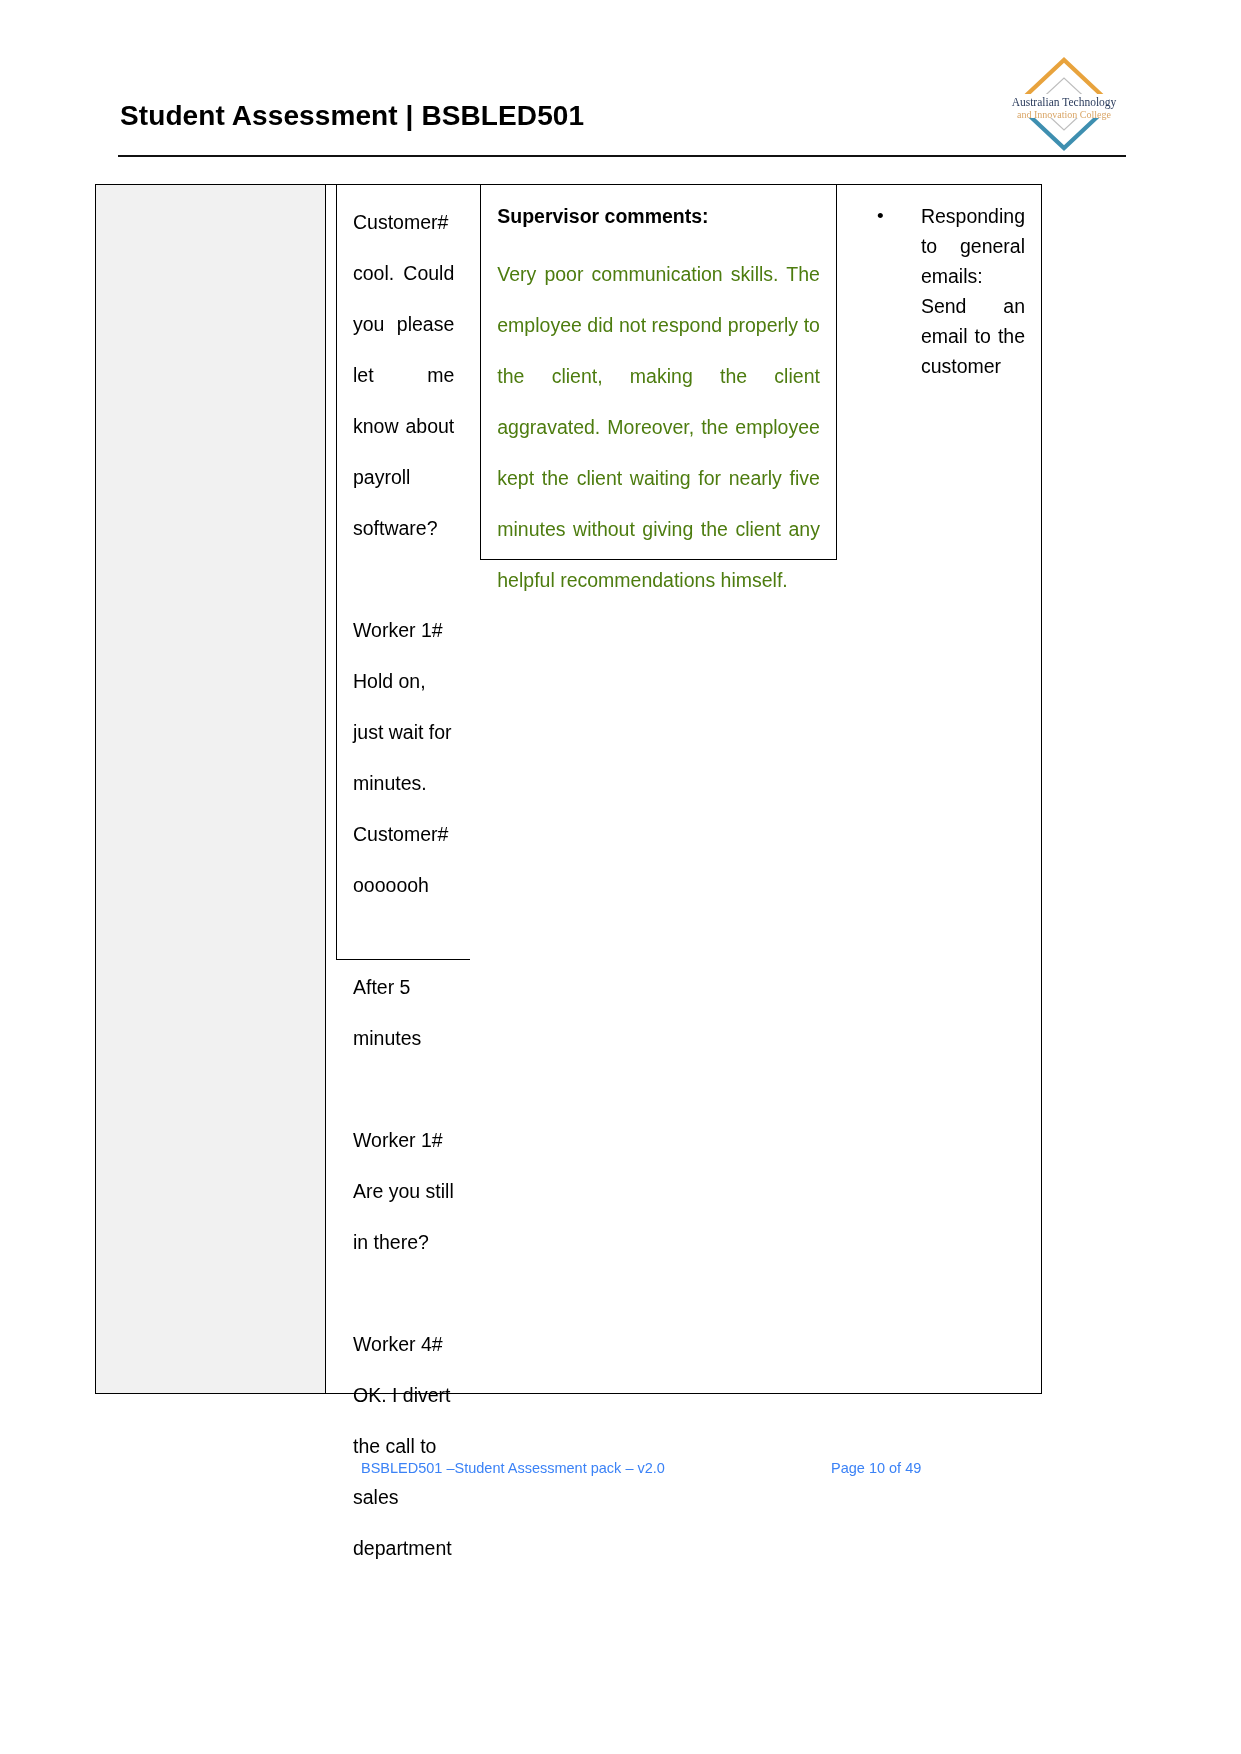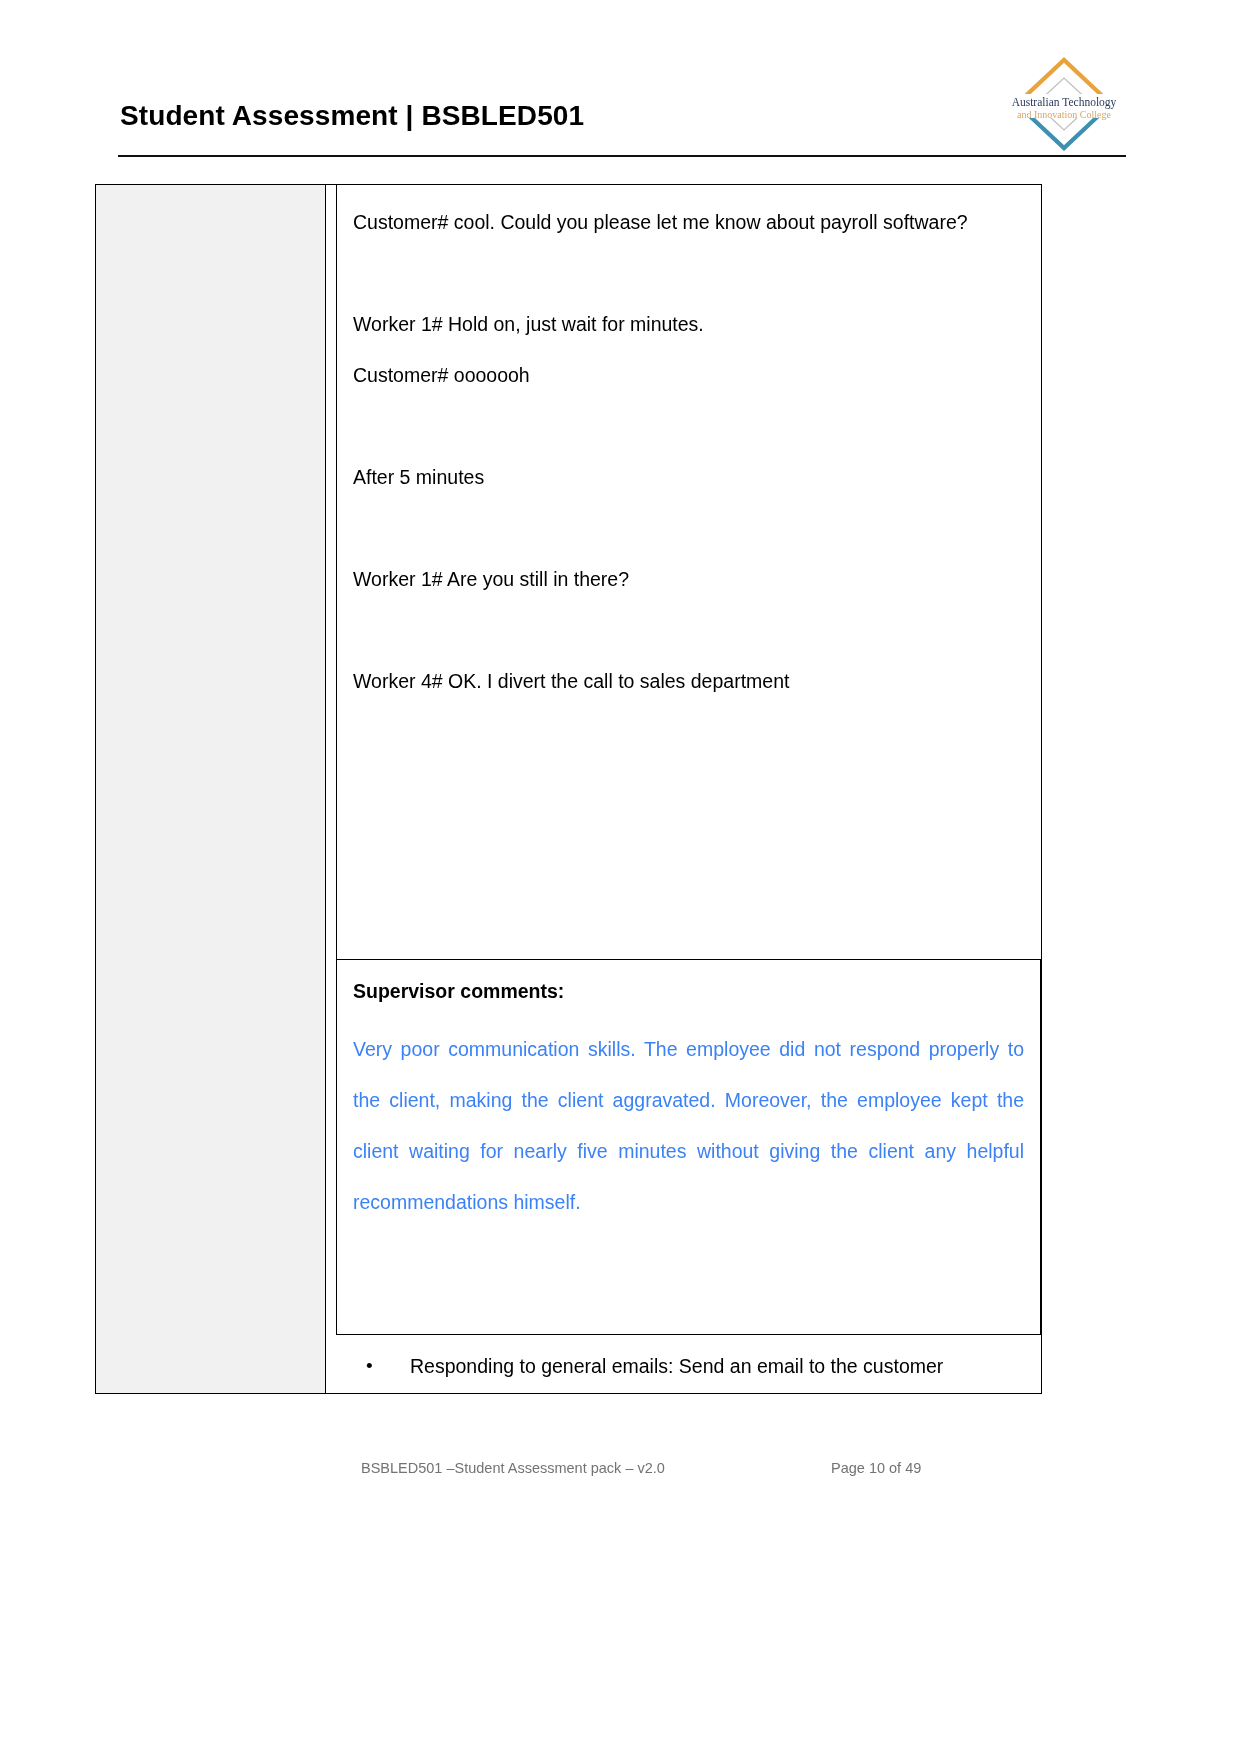--- a/index.html
+++ b/index.html
@@ -57,21 +57,21 @@
     border-right:1.3px solid #000;
     box-sizing:border-box;
     flex:0 0 230px;
   }
   .col-right{
     flex:1 1 auto;
     background:#ffffff;
     box-sizing:border-box;
     position:relative;
     display:flex;
-    flex-direction:column;
+    flex-direction:row;
   }
 
   
   .cell-transcript{
     border-bottom:1.3px solid #000;
     border-left:1.3px solid #000;
     margin-left:10px;
     box-sizing:border-box;
     padding:12px 16px 10px 16px;
     height:775px;
@@ -141,21 +141,21 @@
     flex:1 1 auto;
     text-align:justify;
     text-align-last:left;
   }
 
   
   .footer{
     position:absolute;
     left:0;top:1460px;width:1241px;
     font-size:14.5px;
-    color:#737373;
+    color:#3b82f6;
   }
   .footer-inner{
     position:relative;
     margin:0 auto;
     width:947px;
     height:24px;
   }
   .footer-left{
     position:absolute;left:214px;top:0;
     white-space:nowrap;
@@ -208,21 +208,21 @@
         <p class="line">After 5 minutes</p>
         <div class="gap"></div>
         <p class="line">Worker 1# Are you still in there?</p>
         <div class="gap"></div>
         <p class="line">Worker 4# OK. I divert the call to sales department</p>
       </div>
 
       <div class="comments-wrap">
         <div class="comments-box">
           <p class="comments-title">Supervisor comments:</p>
-          <p class="comments-body" id="comments-body" style="color: #3b82f6;">Very poor communication skills. The employee did not respond properly to the client, making the client aggravated. Moreover, the employee kept the client waiting for nearly five minutes without giving the client any helpful recommendations himself.</p>
+          <p class="comments-body" id="comments-body" style="color: #4d7c0f;">Very poor communication skills. The employee did not respond properly to the client, making the client aggravated. Moreover, the employee kept the client waiting for nearly five minutes without giving the client any helpful recommendations himself.</p>
         </div>
       </div>
 
       <div class="cell-bullet">
         <div class="bullet-row">
           <span class="bullet-dot">•</span>
           <span class="bullet-text">Responding to general emails: Send an email to the customer</span>
         </div>
       </div>
 

